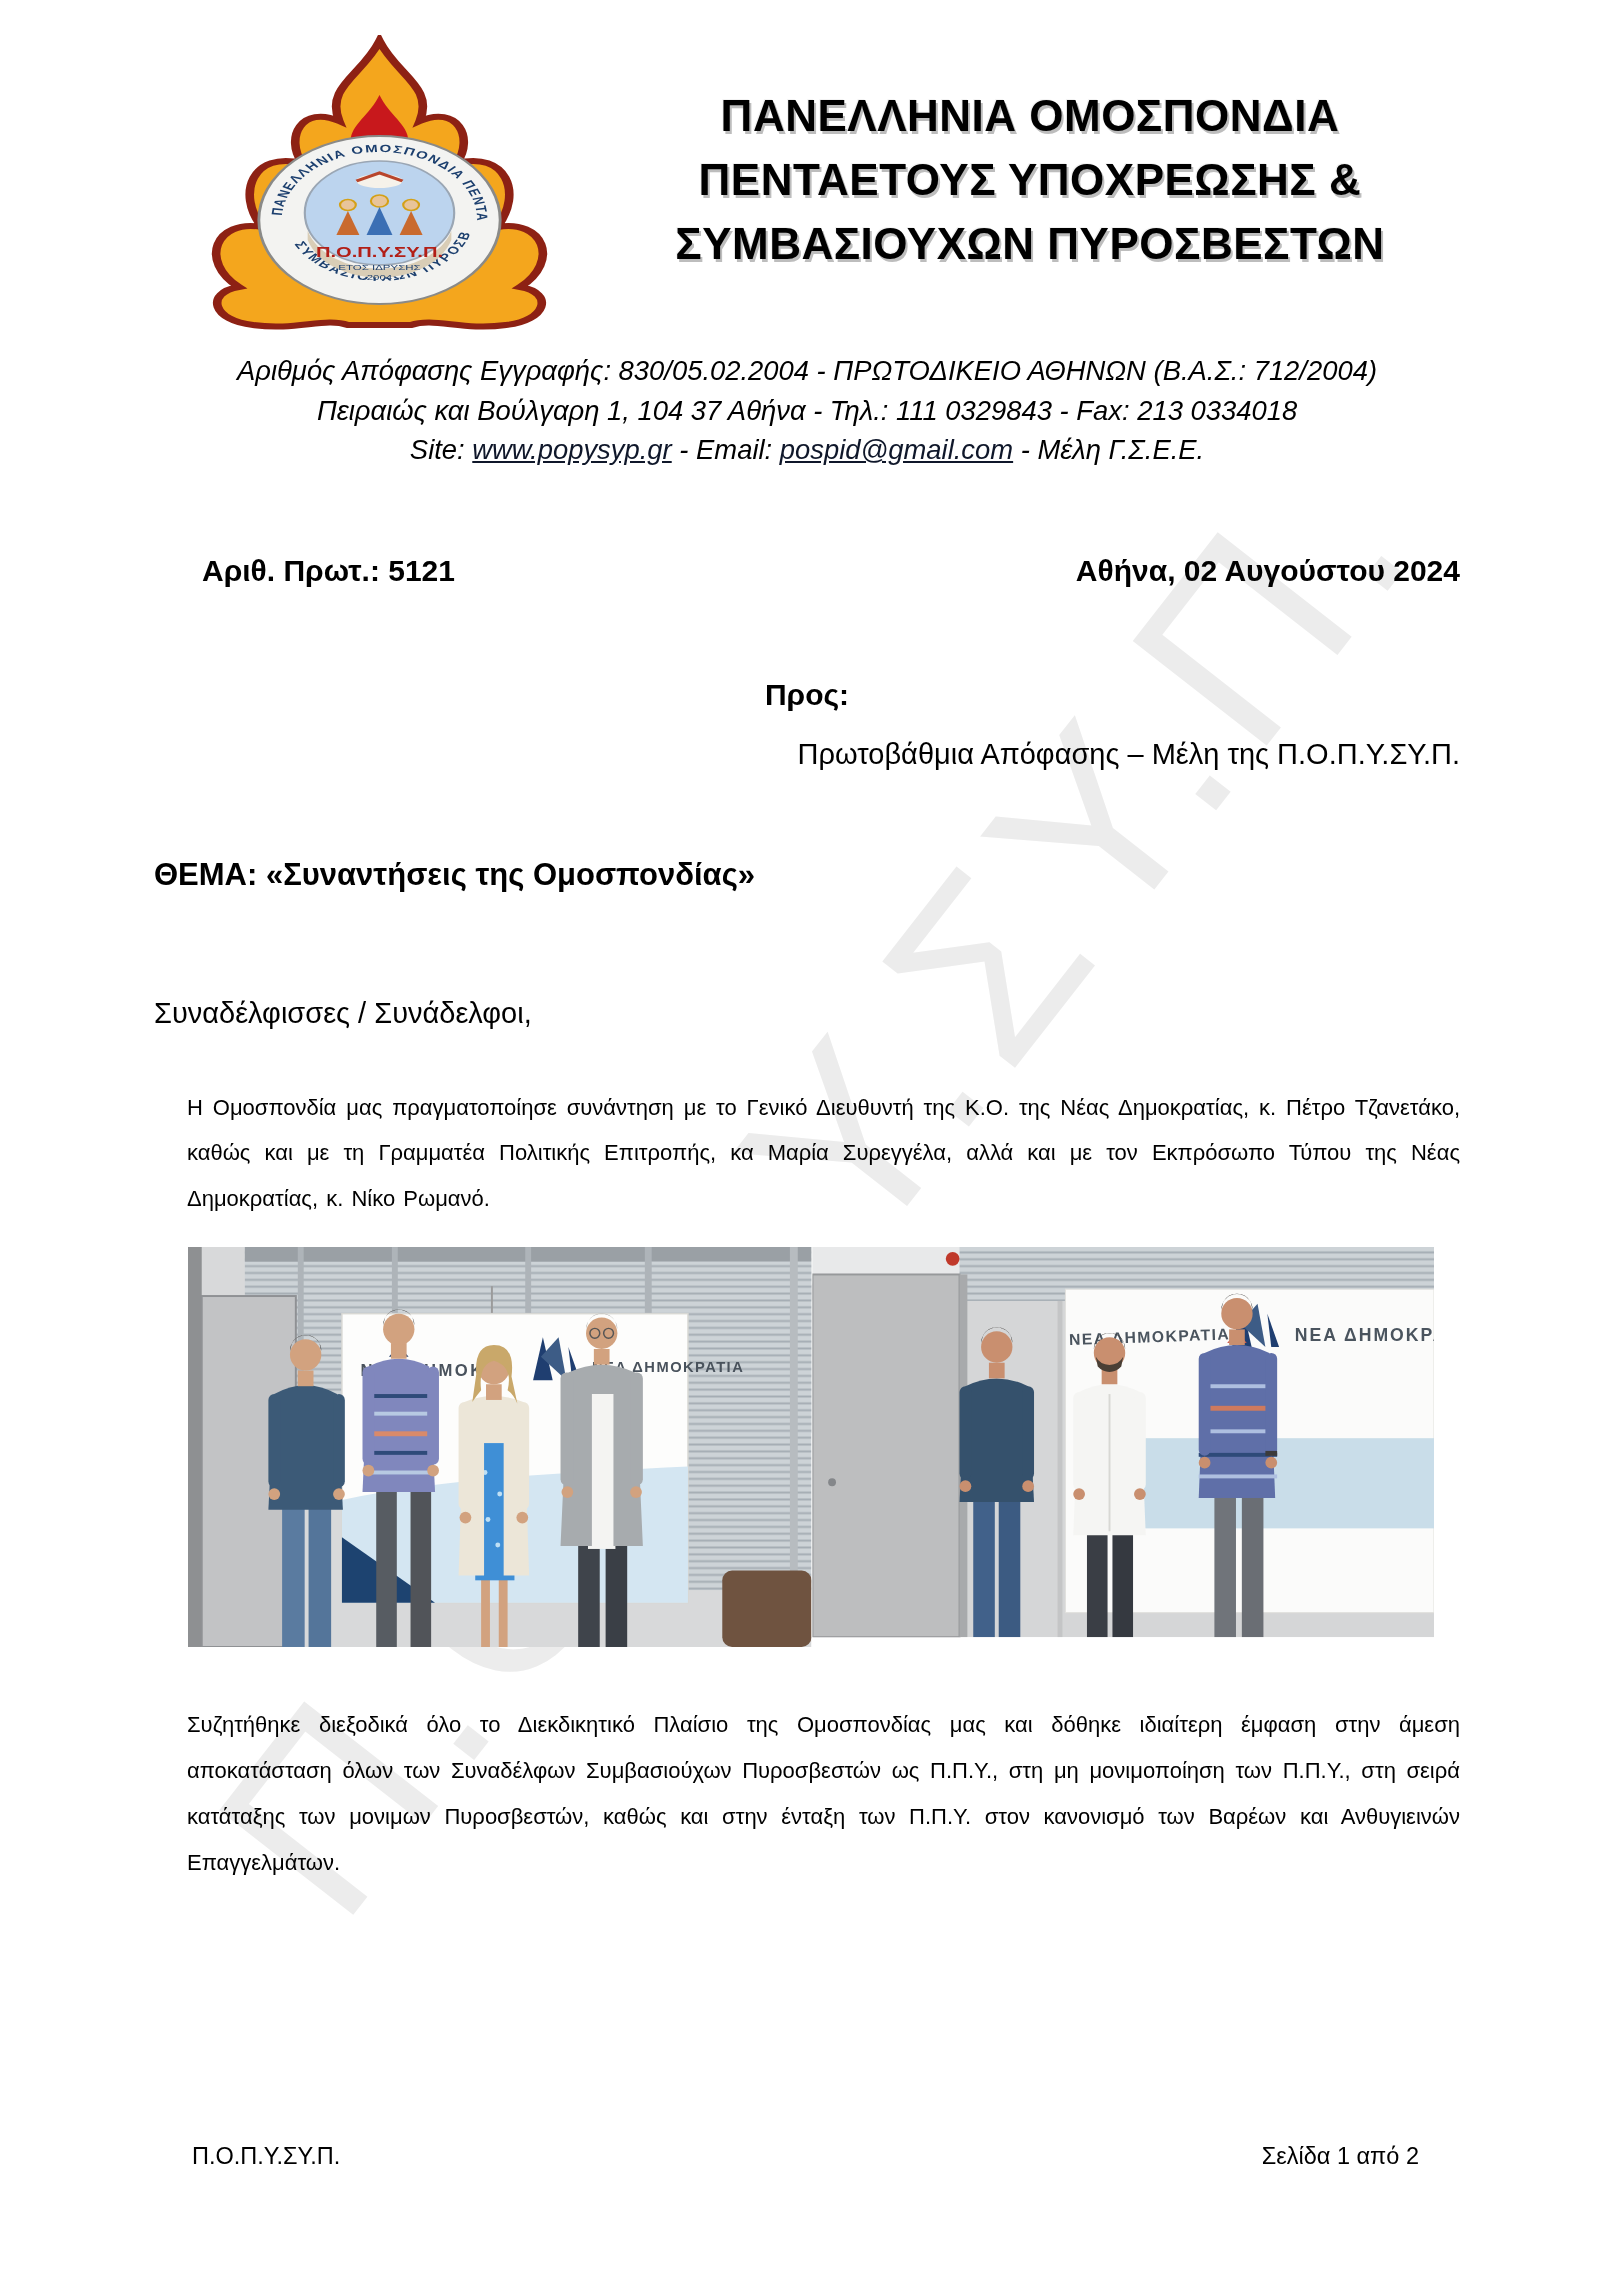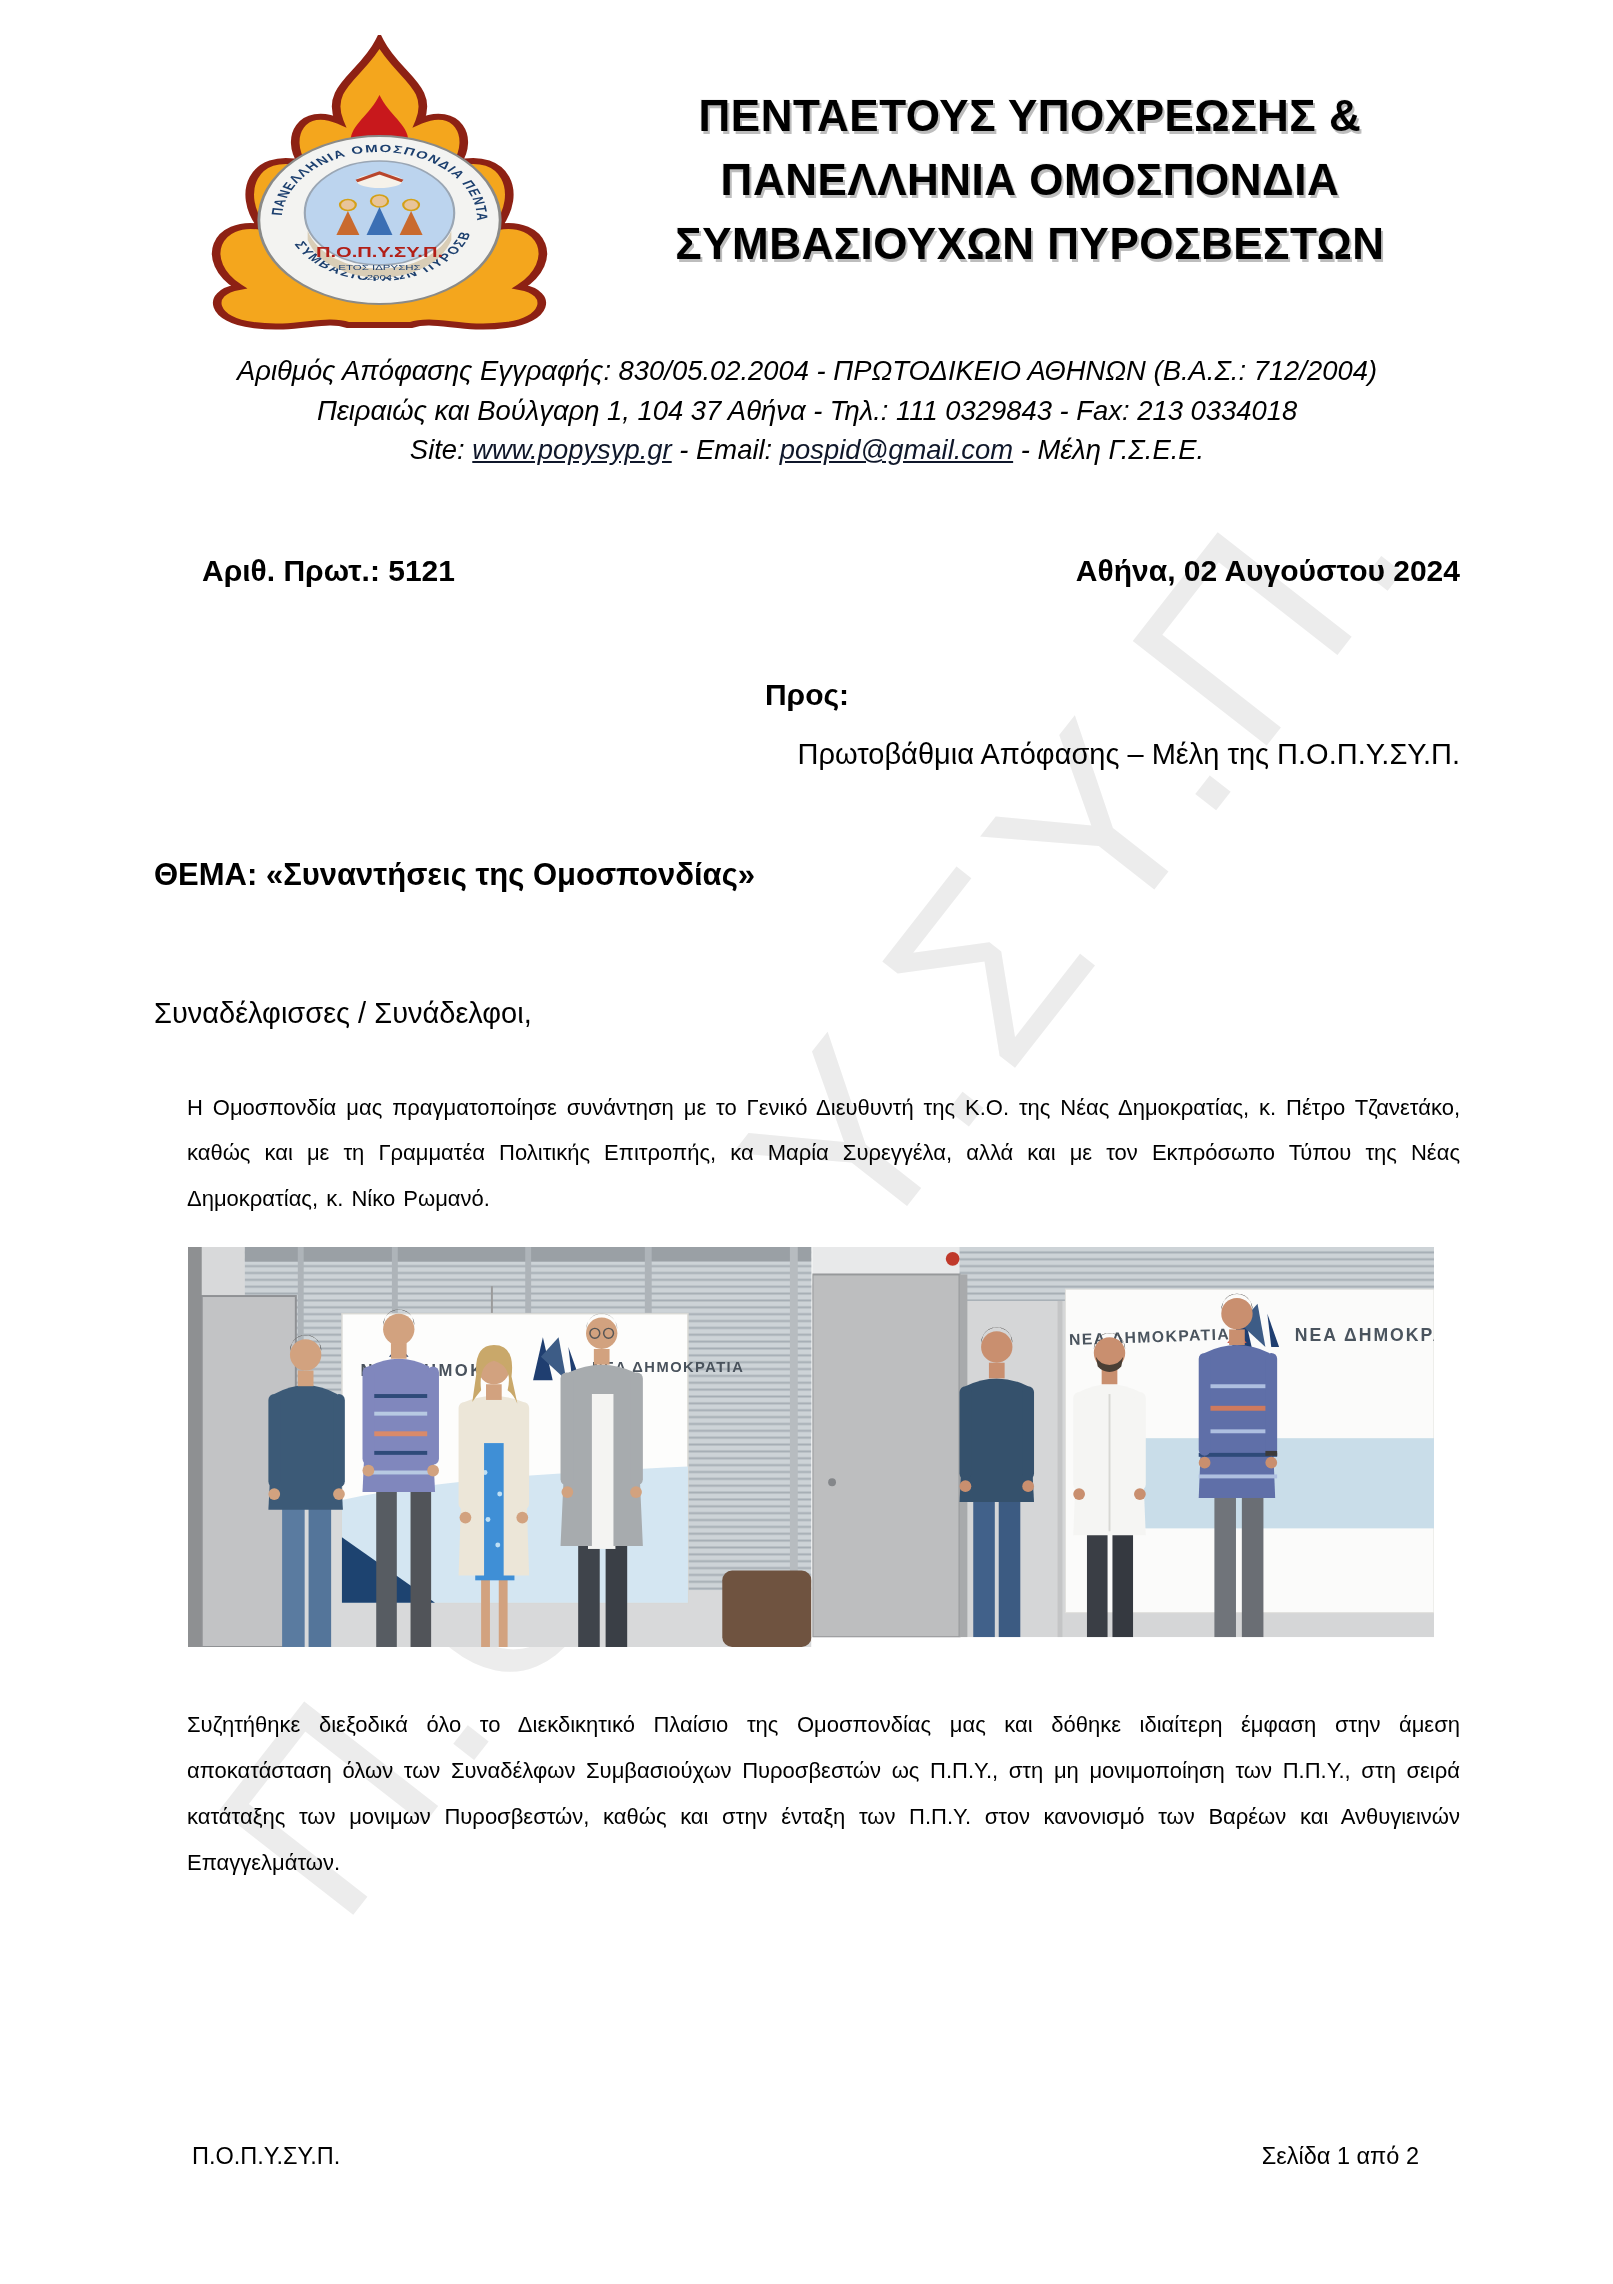--- a/index.html
+++ b/index.html
@@ -68,22 +68,22 @@
             <path d="M141 200 L150 172 L159 200 Z" fill="#3B6FB4"></path>
             <circle cx="172" cy="170" r="5.5" fill="#E8C49A" stroke="#D4A017" stroke-width="1.5"></circle>
             <path d="M164 200 L172 176 L180 200 Z" fill="#C96A2E"></path>
           </g>
           <text x="150" y="222" text-anchor="middle" font-size="14" font-weight="bold" fill="#B21F17">Π.Ο.Π.Υ.ΣΥ.Π.</text>
           <text x="150" y="235" text-anchor="middle" font-size="8" fill="#1C3F6E">ΕΤΟΣ ΙΔΡΥΣΗΣ</text>
           <text x="150" y="245" text-anchor="middle" font-size="8" fill="#1C3F6E">2004</text>
         </svg>
       </div>
       <div class="header-title">
+        <div class="tline">ΠΑΝΕΛΛΗΝΙΑ ΟΜΟΣΠΟΝΔΙΑ</div>
         <div class="tline">ΠΕΝΤΑΕΤΟΥΣ ΥΠΟΧΡΕΩΣΗΣ &amp;</div>
-        <div class="tline">ΠΑΝΕΛΛΗΝΙΑ ΟΜΟΣΠΟΝΔΙΑ</div>
         <div class="tline">ΣΥΜΒΑΣΙΟΥΧΩΝ ΠΥΡΟΣΒΕΣΤΩΝ</div>
       </div>
     </div>
 
     <div class="reg">
       <div>Αριθμός Απόφασης Εγγραφής: 830/05.02.2004 - ΠΡΩΤΟΔΙΚΕΙΟ ΑΘΗΝΩΝ (Β.Α.Σ.: 712/2004)</div>
       <div>Πειραιώς και Βούλγαρη 1, 104 37 Αθήνα - Τηλ.: 111 0329843 - Fax: 213 0334018</div>
       <div><span>Site: </span><a href="#">www.popysyp.gr</a><span> - Email: </span><a href="#">pospid@gmail.com</a><span> - Μέλη Γ.Σ.Ε.Ε.</span></div>
     </div>
 

